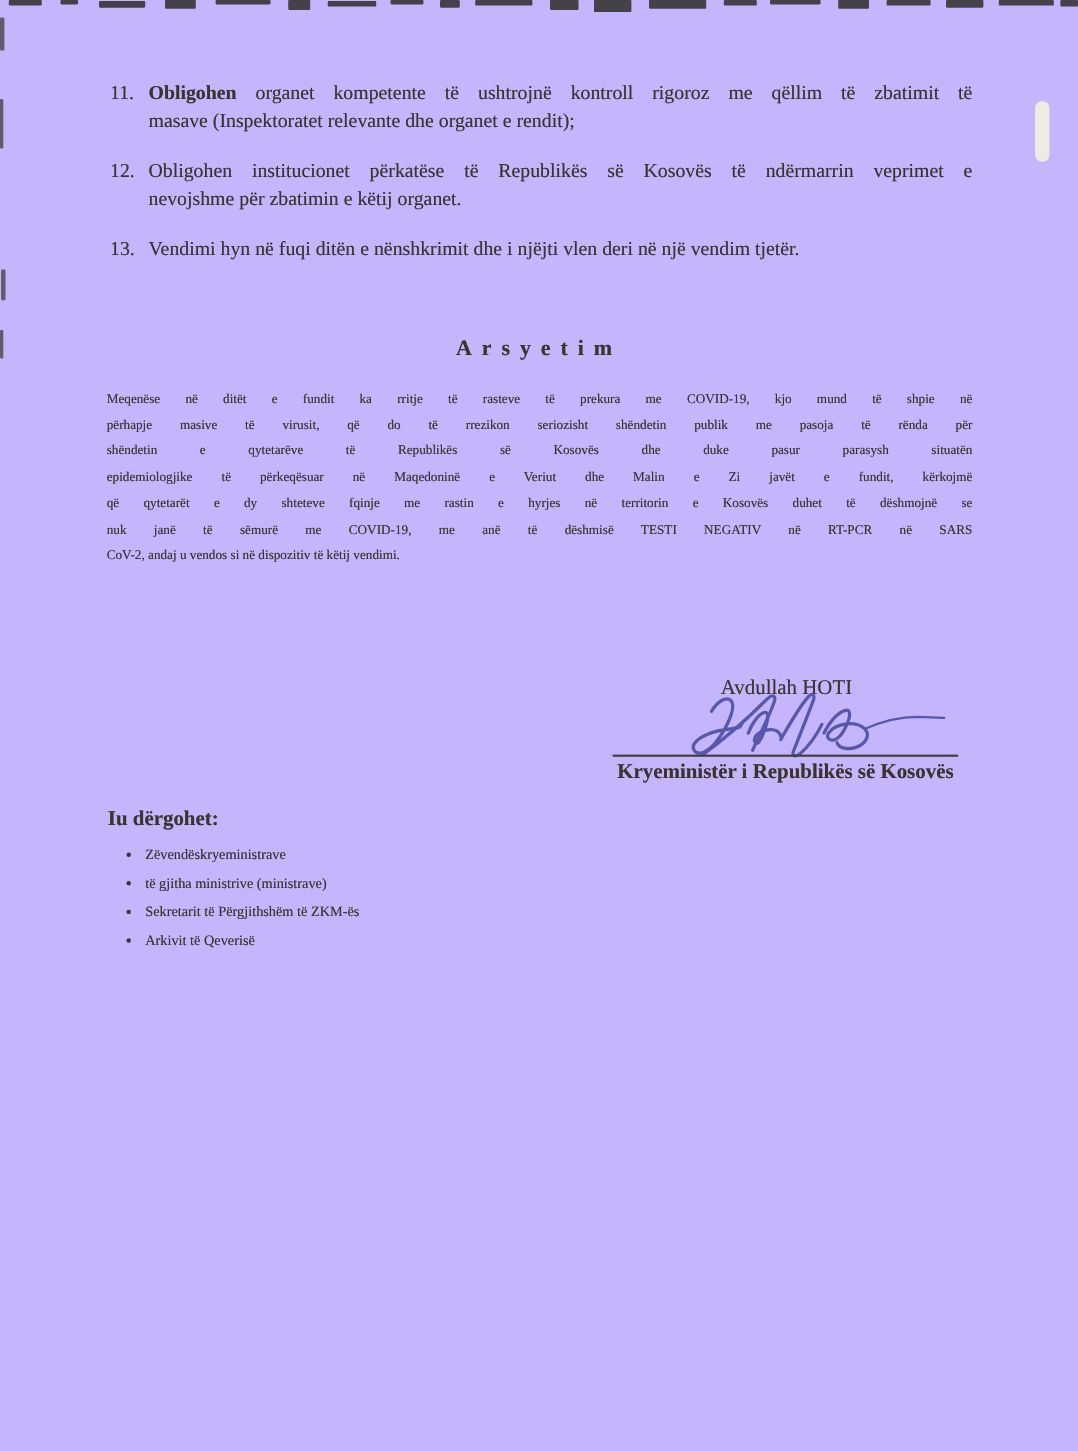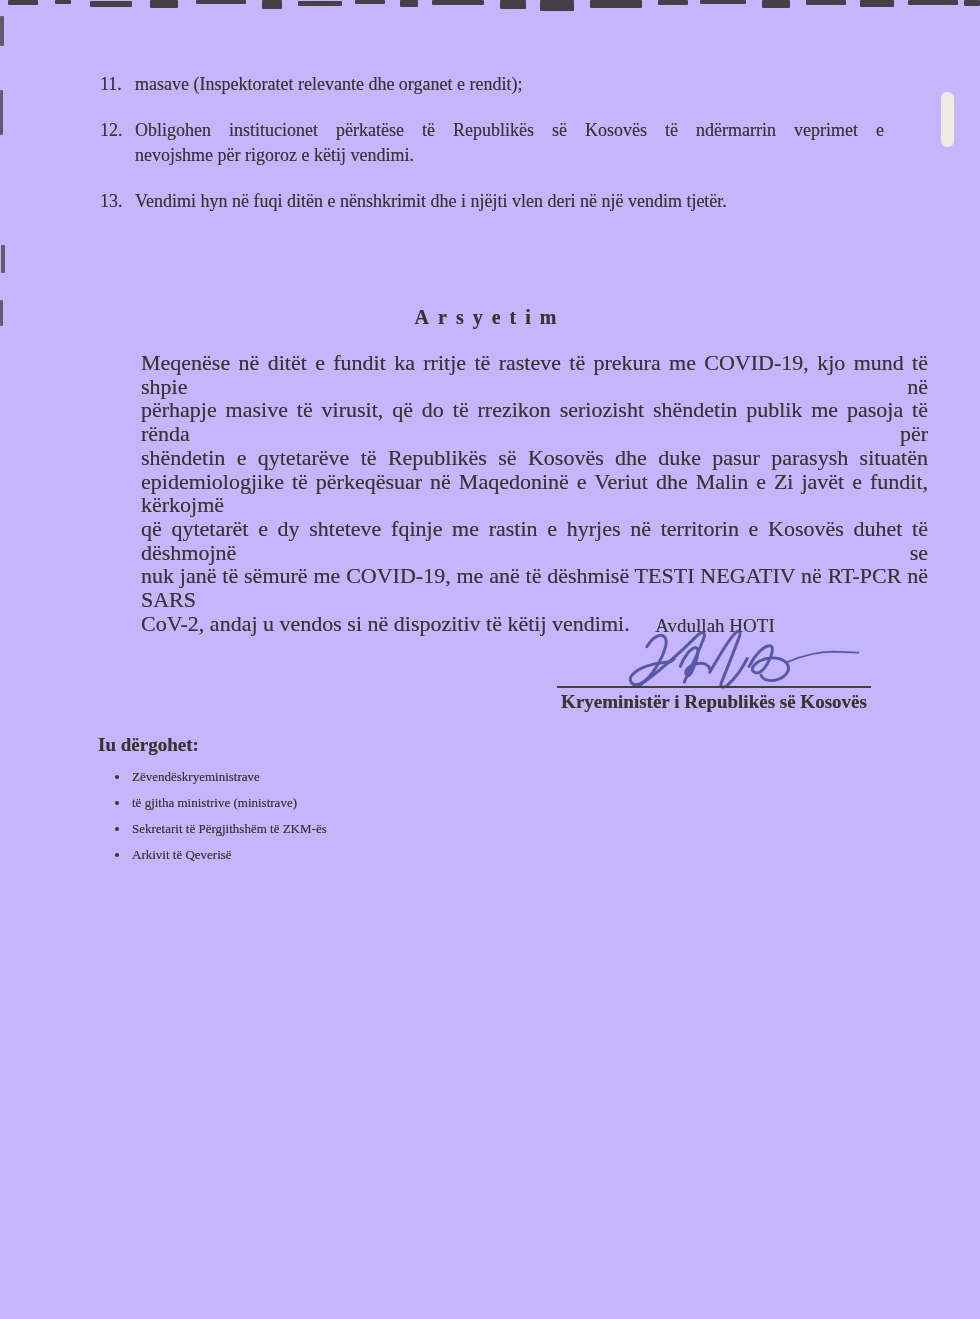--- a/index.html
+++ b/index.html
@@ -31,21 +31,21 @@
   .force-just{text-align:justify;text-align-last:justify;}
 
   
   .heading{
     position:absolute;left:0;top:306px;width:980px;
     text-align:center;font-weight:bold;font-size:20px;
     letter-spacing:0.45em;
   }
 
   
-  .para{position:absolute;left:97px;top:351px;width:787px;font-size:22px;line-height:23.7px;margin-left:44px;}
+  .para{position:absolute;left:97px;top:351px;width:787px;font-size:12px;line-height:23.7px;}
 
   
   .sig-name{
     position:absolute;left:557px;top:615px;width:316px;
     text-align:center;font-weight:normal;font-size:19px;
   }
   .sig-svg{position:absolute;left:570px;top:629px;width:315px;height:62px;}
   .sig-line{position:absolute;left:557px;top:686px;width:314px;height:2px;background:#44413c;}
   .sig-title{
     position:absolute;left:549px;top:691px;width:330px;
@@ -90,28 +90,29 @@
   <div class="lstreak" style="left:0;top:90px;width:3px;height:45px"></div>
   <div class="lstreak" style="left:1px;top:245px;width:4px;height:28px"></div>
   <div class="lstreak" style="left:0;top:300px;width:3px;height:26px"></div>
 
   <div class="smudge" style="left:941px;top:92px;width:13px;height:55px"></div>
 
   <div class="items txt">
     <div class="item">
       <span class="inum">11.</span>
       <div class="itext">
+        <div class="force-just"><b>Obligohen</b> <span>organet kompetente të ushtrojnë kontroll rigoroz me qëllim të zbatimit të</span></div>
         <div>masave (Inspektoratet relevante dhe organet e rendit);</div>
       </div>
     </div>
     <div class="item">
       <span class="inum">12.</span>
       <div class="itext">
         <div class="force-just">Obligohen institucionet përkatëse të Republikës së Kosovës të ndërmarrin veprimet e</div>
-        <div>nevojshme për rigoroz e këtij vendimi.</div>
+        <div>nevojshme për zbatimin e këtij organet.</div>
       </div>
     </div>
     <div class="item">
       <span class="inum">13.</span>
       <div class="itext">
         <div>Vendimi hyn në fuqi ditën e nënshkrimit dhe i njëjti vlen deri në një vendim tjetër.</div>
       </div>
     </div>
   </div>
 

